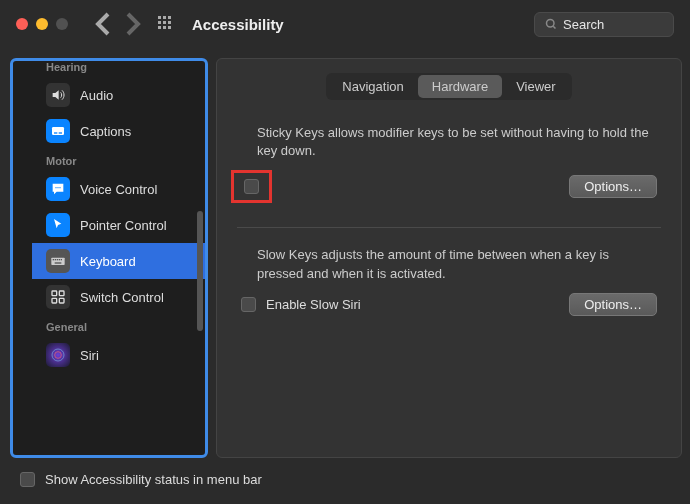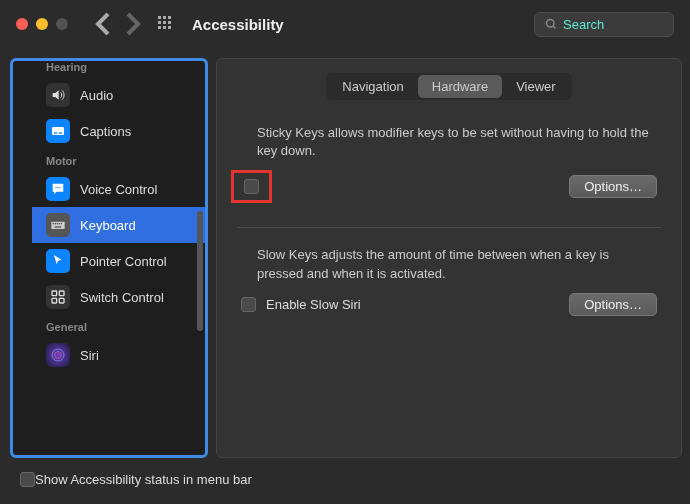--- a/index.html
+++ b/index.html
@@ -8,21 +8,21 @@
     .traffic { display: flex; gap: 8px; margin-right: 10px; }
     .dot { width: 12px; height: 12px; border-radius: 50%; }
     .red { background: #fe5f57; } .yellow { background: #febc2e; } .green { background: #515151; }
     .navarrows { display: flex; gap: 4px; margin-left: 6px; }
     .navbtn { width: 24px; height: 24px; display: flex; align-items: center; justify-content: center; color: #999; }
     .grid-icon { width: 16px; height: 16px; margin: 0 10px 0 6px; }
     .grid-icon div { display: grid; grid-template-columns: repeat(3,3px); grid-template-rows: repeat(3,3px); gap: 2px; }
     .grid-icon span { background: #aaa; width: 3px; height: 3px; }
     .title { font-weight: 600; color: #eee; font-size: 15px; }
     .spacer { flex: 1; }
-    .search { display: flex; align-items: center; background: #3b3b3b; border-radius: 6px; padding: 4px 10px; width: 140px; gap: 6px; color: #5eead4; border: 1px solid #4a4a4a; }
+    .search { display: flex; align-items: center; background: #3b3b3b; border-radius: 6px; padding: 4px 10px; width: 140px; gap: 6px; color: #e5e5e5; border: 1px solid #4a4a4a; }
     .search svg { width: 12px; height: 12px; }
     .main { display: flex; height: 410px; padding: 10px 8px 0 10px; gap: 8px; }
     .sidebar-wrap { width: 198px; border: 3px solid #3f8be8; border-radius: 6px; background: #1e1e1e; position: relative; overflow: hidden; padding-left: 19px; }
     .sidebar { height: 100%; overflow-y: hidden; padding: 0 0 4px 0; }
     .section-label { color: #888; font-size: 11px; font-weight: 600; padding: 6px 12px 4px 14px; }
     .section-label.cut { margin-top: -6px; }
     .item { display: flex; align-items: center; gap: 10px; padding: 6px 12px 6px 14px; color: #ddd; cursor: default; }
     .item.selected { background: #2f6fe0; color: #fff; }
     .iconbox { width: 24px; height: 24px; border-radius: 5px; display: flex; align-items: center; justify-content: center; flex-shrink: 0; }
     .iconbox svg { width: 16px; height: 16px; }
@@ -32,21 +32,21 @@
     .tabgroup { display: flex; background: #2b2b2b; border-radius: 6px; padding: 2px; }
     .tab { padding: 4px 14px; font-size: 13px; color: #ccc; border-radius: 5px; }
     .tab.active { background: #5a5a5a; }
     .block { padding: 0 24px 18px 24px; }
     .desc { color: #ccc; line-height: 1.4; margin-bottom: 10px; margin-left: 16px; }
     .row { display: flex; align-items: center; gap: 10px; }
     .checkbox { width: 15px; height: 15px; border-radius: 3px; background: #4a4a4a; border: 1px solid #666; flex-shrink: 0; }
     .opt-btn { margin-left: auto; background: linear-gradient(#6a6a6a,#5a5a5a); border: 1px solid #777; border-radius: 5px; padding: 3px 14px; color: #eee; font-size: 13px; }
     .redbox { border: 3px solid #e3342f; padding: 6px 10px; margin-left: -10px; margin-right: 200px; }
     .divider { border: none; border-top: 1px solid #4a4a4a; margin: 6px 20px 18px 20px; }
-    .footer { display: flex; align-items: center; padding: 14px 20px; }
+    .footer { display: flex; align-items: center; padding: 14px 20px; gap: 10px; }
   </style>
 </head>
 <body>
 
 <div class="titlebar">
   <div class="traffic">
     <div class="dot red"></div>
     <div class="dot yellow"></div>
     <div class="dot green"></div>
   </div>
@@ -118,47 +118,47 @@
       <div class="item">
         <div class="iconbox" style="background:#0a84ff">
           <svg viewBox="0 0 24 24" fill="#fff">
               <path d="M4 4h16v12H10l-4 4v-4H4V4z"></path>
               <circle cx="9" cy="10" r="1" fill="#0a84ff"></circle>
               <circle cx="12" cy="10" r="1" fill="#0a84ff"></circle>
               <circle cx="15" cy="10" r="1" fill="#0a84ff"></circle>
             </svg>
         </div>
         <span>Voice Control</span>
+      </div>
+
+      <div class="item">
+        <div class="iconbox" style="background:#0a84ff">
+          <svg viewBox="0 0 24 24" fill="#fff">
+              <path d="M6 3l4 14 2-5 5-2L6 3z"></path>
+            </svg>
+        </div>
+        <span>Pointer Control</span>
       </div>
 
       <div class="item selected">
         <div class="iconbox" style="background:#555">
           <svg viewBox="0 0 24 24" fill="#ddd">
               <rect x="2" y="7" width="20" height="11" rx="1" fill="#ccc"></rect>
               <rect x="4" y="9" width="2" height="2" fill="#555"></rect>
               <rect x="7" y="9" width="2" height="2" fill="#555"></rect>
               <rect x="10" y="9" width="2" height="2" fill="#555"></rect>
               <rect x="13" y="9" width="2" height="2" fill="#555"></rect>
               <rect x="16" y="9" width="2" height="2" fill="#555"></rect>
               <rect x="7" y="14" width="10" height="2" fill="#555"></rect>
             </svg>
         </div>
         <span>Keyboard</span>
       </div>
 
       <div class="item">
-        <div class="iconbox" style="background:#0a84ff">
-          <svg viewBox="0 0 24 24" fill="#fff">
-              <path d="M6 3l4 14 2-5 5-2L6 3z"></path>
-            </svg>
-        </div>
-        <span>Pointer Control</span>
-      </div>
-
-      <div class="item">
         <div class="iconbox" style="background:#333">
           <svg viewBox="0 0 24 24" fill="none" stroke="#ddd" stroke-width="2">
               <rect x="3" y="3" width="7" height="7" rx="1"></rect>
               <rect x="14" y="3" width="7" height="7" rx="1"></rect>
               <rect x="3" y="14" width="7" height="7" rx="1"></rect>
               <rect x="14" y="14" width="7" height="7" rx="1"></rect>
             </svg>
         </div>
         <span>Switch Control</span>
       </div>

